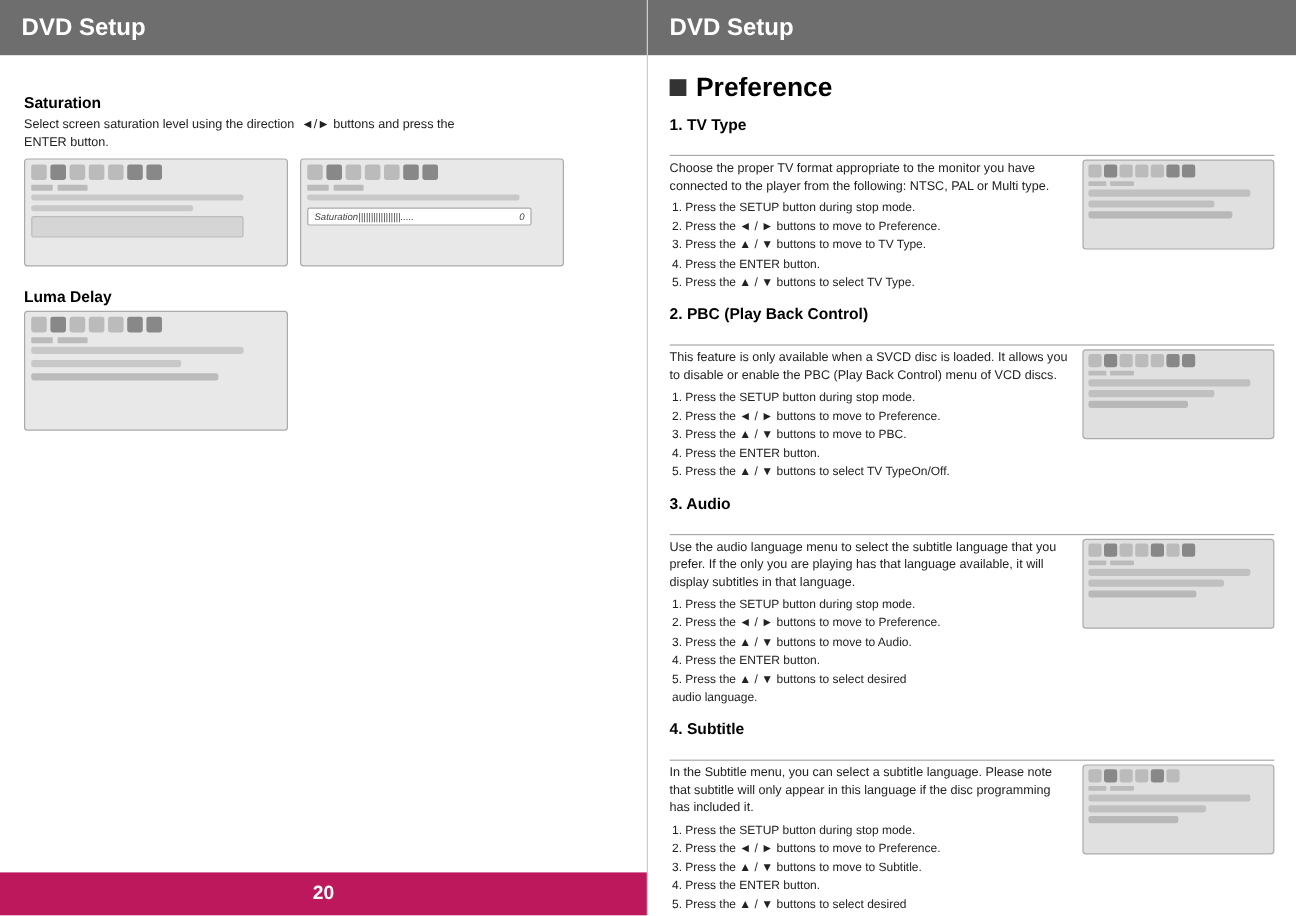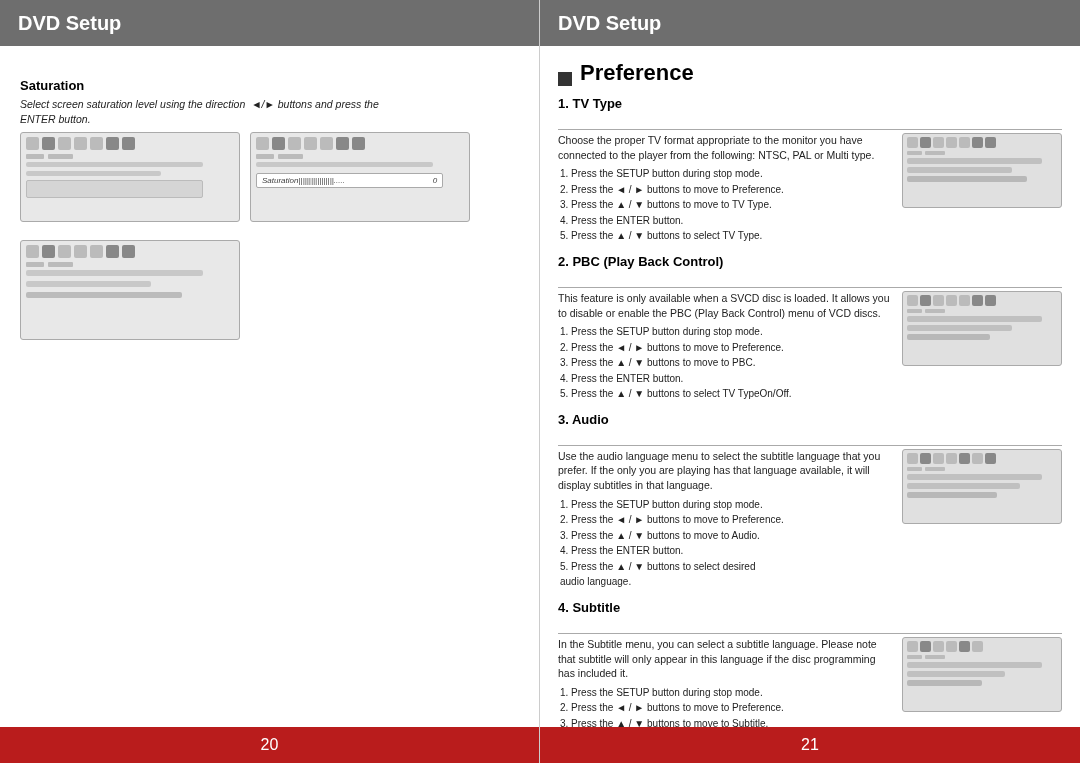--- a/index.html
+++ b/index.html
@@ -40,24 +40,24 @@
       font-size: 20px;
       font-weight: bold;
       padding: 10px 18px;
       height: 46px;
       display: flex;
       align-items: center;
     }
 
     
     .page-footer {
-      background: #b91c1c;
+      background: #be185d;
       color: #fff;
       font-size: 16px;
-      font-weight: normal;
+      font-weight: bold;
       padding: 8px;
       height: 36px;
       display: flex;
       align-items: center;
       justify-content: center;
       margin-top: auto;
     }
 
     
     .page-content {
@@ -75,21 +75,20 @@
     }
     .section-title:first-child {
       margin-top: 0;
     }
 
     .section-desc {
       font-size: 10.5px;
       line-height: 1.4;
       color: #222;
       margin-bottom: 6px;
-      font-style: italic;
     }
 
     
     .screen-mockup {
       border: 1px solid #aaa;
       background: #e8e8e8;
       border-radius: 3px;
       width: 220px;
       height: 90px;
       display: flex;
@@ -124,21 +123,21 @@
       gap: 10px;
       font-style: italic;
     }
 
     
     .preference-title {
       font-size: 22px;
       font-weight: bold;
       margin-bottom: 10px;
       display: flex;
-      align-items: flex-end;
+      align-items: center;
       gap: 6px;
     }
 
     .preference-title .square-bullet {
       display: inline-block;
       width: 14px;
       height: 14px;
       background: #333;
       flex-shrink: 0;
       margin-right: 2px;
@@ -273,20 +272,21 @@
 
           <div style="background:#fff;border:1px solid #aaa;border-radius:2px;padding:2px 5px;display:flex;align-items:center;justify-content:space-between;width:90%;">
             <span style="font-size:8px;color:#444;">Saturation|||||||||||||||||.....</span>
             <span style="font-size:8px;color:#444;">0</span>
           </div>
         </div>
       </div>
     </div>
 
     <div class="pref-section">
+      <div class="section-title">Luma Delay</div>
 
       <div class="screen-mockup" style="width:220px;height:100px;">
         <div class="screen-toolbar">
           <div class="toolbar-icon"></div>
           <div class="toolbar-icon active"></div>
           <div class="toolbar-icon"></div>
           <div class="toolbar-icon"></div>
           <div class="toolbar-icon"></div>
           <div class="toolbar-icon active"></div>
           <div class="toolbar-icon active"></div>
@@ -459,16 +459,13 @@
             </div>
           <div class="right-screen-row" style="width:90%;"></div>
           <div class="right-screen-row" style="width:65%;"></div>
           <div class="right-screen-row" style="width:50%;background:#b8b8b8;"></div>
         </div>
       </div>
     </div>
 
   </div>
 
-  <div class="page-footer">
-    <span>21</span>
-  </div>
 </div>
 
 </body></html>

